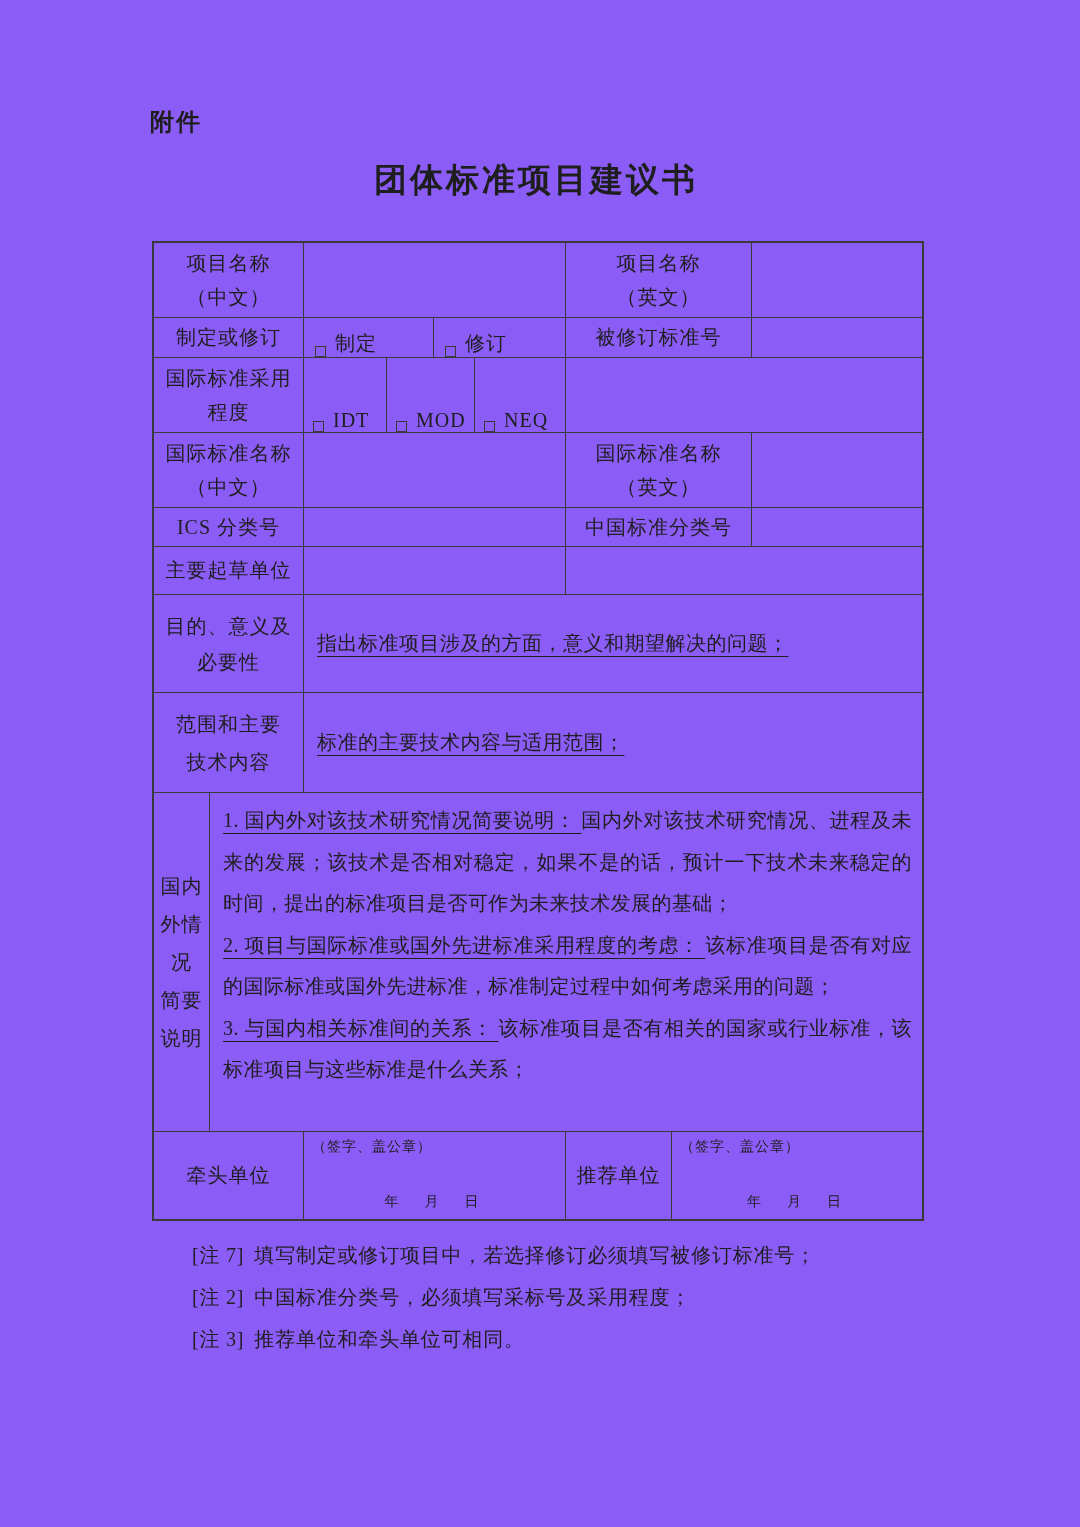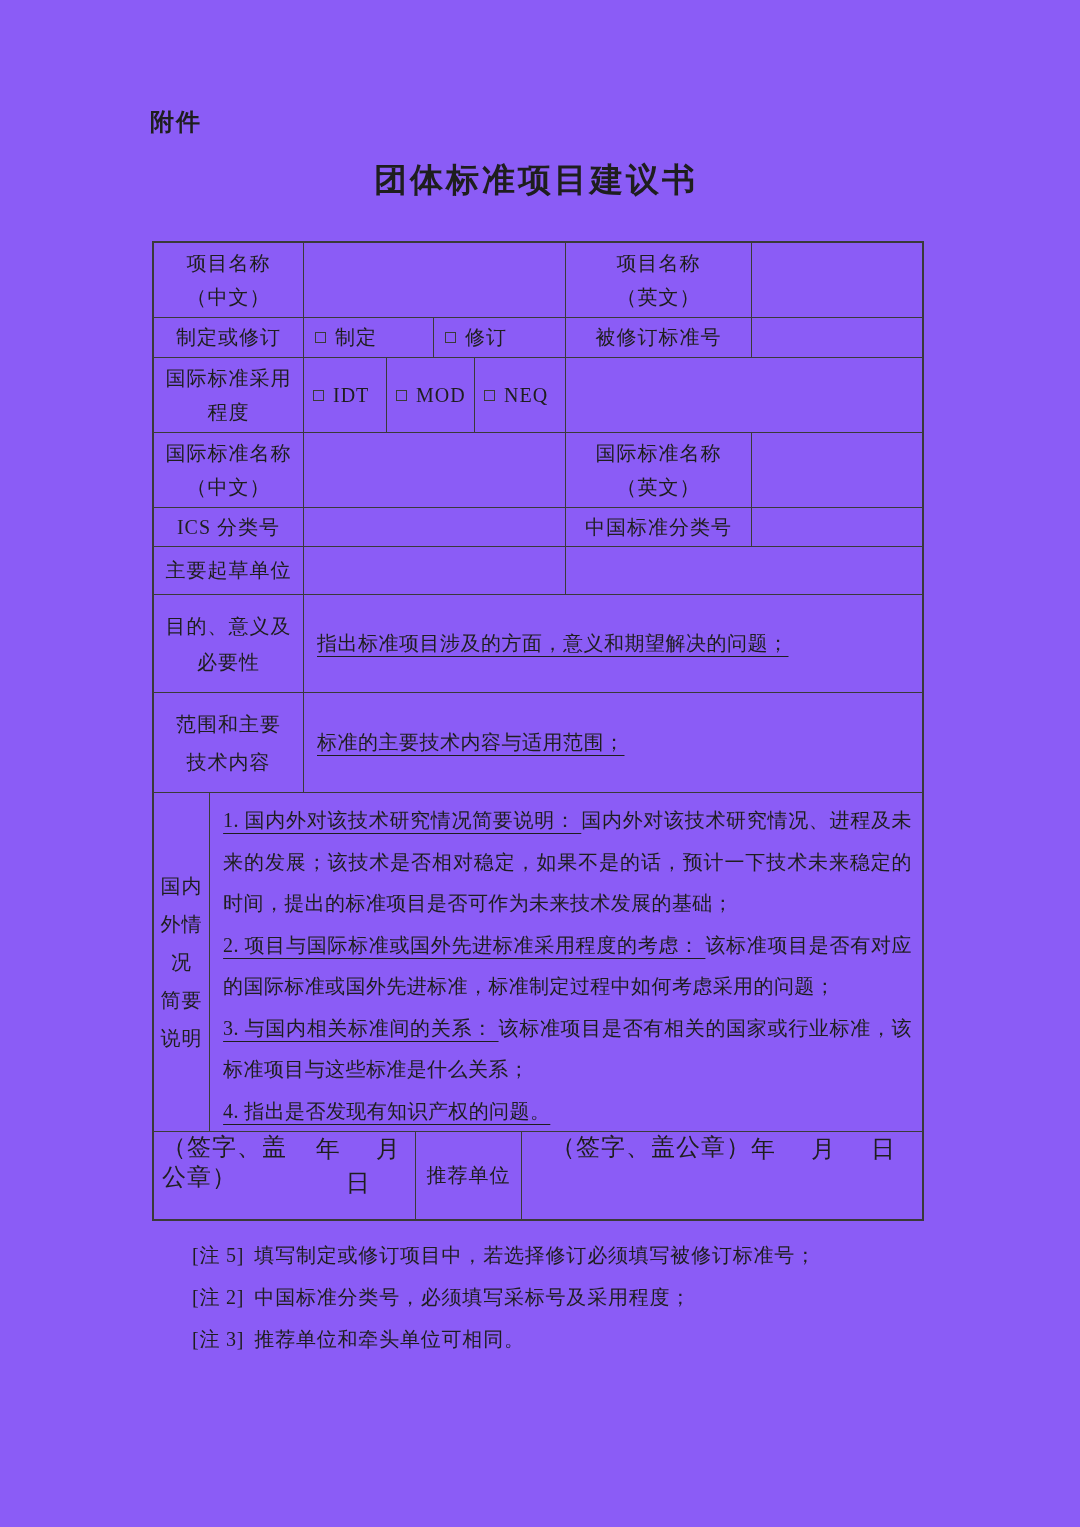--- a/index.html
+++ b/index.html
@@ -18,28 +18,28 @@
   .cell { border-right:1.6px solid #3a3a3a; display:flex; align-items:center; }
   .cell:last-child { border-right:none; flex:1 1 auto; }
   .lab { flex-direction:column; justify-content:center; text-align:center; font-size:20px; letter-spacing:1px; }
   .lh34 { line-height:34px; } .lh36 { line-height:36px; } .lh38 { line-height:38px; }
   .h75 { height:75px; } .h40 { height:40px; } .h39 { height:39px; } .h48 { height:48px; }
   .h98 { height:98px; } .h100 { height:100px; } .h339 { height:339px; } .h87 { height:87px; }
   .w150 { width:150px; } .w262 { width:262px; } .w186 { width:186px; }
   .w130 { width:130px; } .w132 { width:132px; }
   .w83 { width:83px; } .w88 { width:88px; } .w91 { width:91px; }
   .w106 { width:106px;justify-content:center; }
-  .cbcell { padding-left:11px; font-size:20px; letter-spacing:1px; }
+  .cbcell { padding-left:11px; font-size:20px; letter-spacing:1px;align-items:flex-end; }
   .cb { width:11px; height:11px; border:1.6px solid #3a3a3a; display:inline-block; margin-right:9px; flex:0 0 auto; }
   .content { padding-left:13px; padding-right:10px; font-size:20px; letter-spacing:0.5px; }
   .u { text-decoration:underline; text-underline-offset:6px; text-decoration-thickness:1.3px; }
   .longtext { display:block; padding:7px 10px 0 13px; font-size:20px; line-height:41.5px;
               text-align:justify; letter-spacing:0.4px; }
   .longtext p { margin:0; }
-  .signcell { flex-direction:row; justify-content:center; align-items:stretch; font-size:24px; letter-spacing:1px; }
+  .signcell { flex-direction:column; justify-content:space-between; align-items:stretch; font-size:14px; letter-spacing:1px; }
   .signline { padding-left:8px; line-height:30px; }
   .dateline { text-align:center; line-height:34px; letter-spacing:6px; }
   .notes { position:absolute; left:192px; top:1242px; width:720px; font-size:20px; letter-spacing:0.8px; }
   .note { margin-bottom:16px; line-height:26px; }
   .note .tag { margin-right:10px; }
 </style>
 </head>
 <body>
 
 <div class="page">
@@ -154,43 +154,45 @@
 
     <div class="row h339">
       <div class="cell lab lh38 w150">
         <span>国内外情况</span>
         <span>简要说明</span>
       </div>
       <div class="cell longtext" style="align-items:flex-start">
         <p><span class="u">1. 国内外对该技术研究情况简要说明： </span><span>国内外对该技术研究情况、进程及未来的发展；该技术是否相对稳定，如果不是的话，预计一下技术未来稳定的时间，提出的标准项目是否可作为未来技术发展的基础；</span></p>
         <p><span class="u">2. 项目与国际标准或国外先进标准采用程度的考虑： </span><span>该标准项目是否有对应的国际标准或国外先进标准，标准制定过程中如何考虑采用的问题；</span></p>
         <p><span class="u">3. 与国内相关标准间的关系： </span><span>该标准项目是否有相关的国家或行业标准，该标准项目与这些标准是什么关系；</span></p>
-        <p><span class="u">4. 指出是否发现有知识产权的问题。</span><span></span></p>
       </div>
     </div>
 
     <div class="row h87">
+      <div class="cell lab w150">
+        <span>牵头单位</span>
+      </div>
       <div class="cell signcell w262">
         <div class="signline">（签字、盖公章）</div>
         <div class="dateline">年　月　日</div>
       </div>
       <div class="cell lab w106">
         <span>推荐单位</span>
       </div>
       <div class="cell signcell">
         <div class="signline">（签字、盖公章）</div>
         <div class="dateline">年　月　日</div>
       </div>
     </div>
 
   </div>
 
   <div class="notes">
     <div class="note">
-      <span class="tag">[注 5]</span><span>填写制定或修订项目中，若选择修订必须填写被修订标准号；</span>
+      <span class="tag">[注 7]</span><span>填写制定或修订项目中，若选择修订必须填写被修订标准号；</span>
     </div>
     <div class="note">
       <span class="tag">[注 2]</span><span>中国标准分类号，必须填写采标号及采用程度；</span>
     </div>
     <div class="note">
       <span class="tag">[注 3]</span><span>推荐单位和牵头单位可相同。</span>
     </div>
   </div>
 
 </div>

